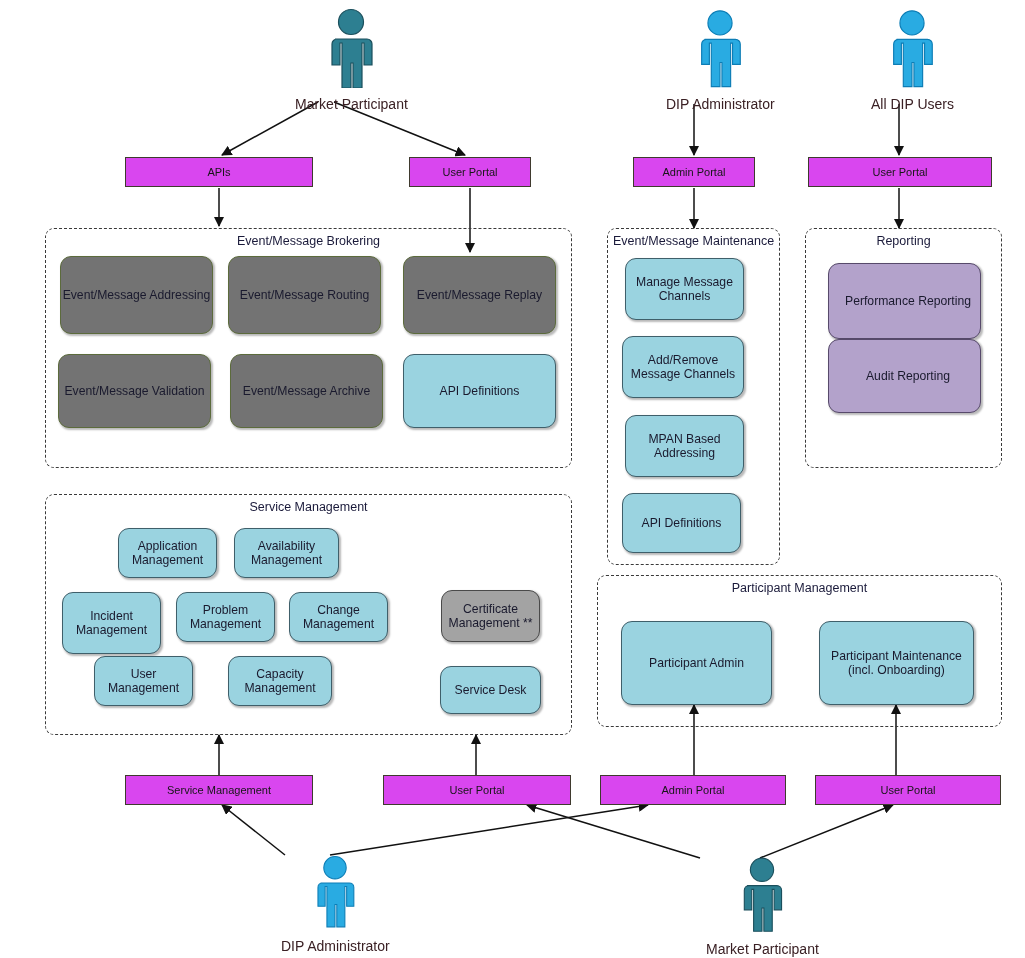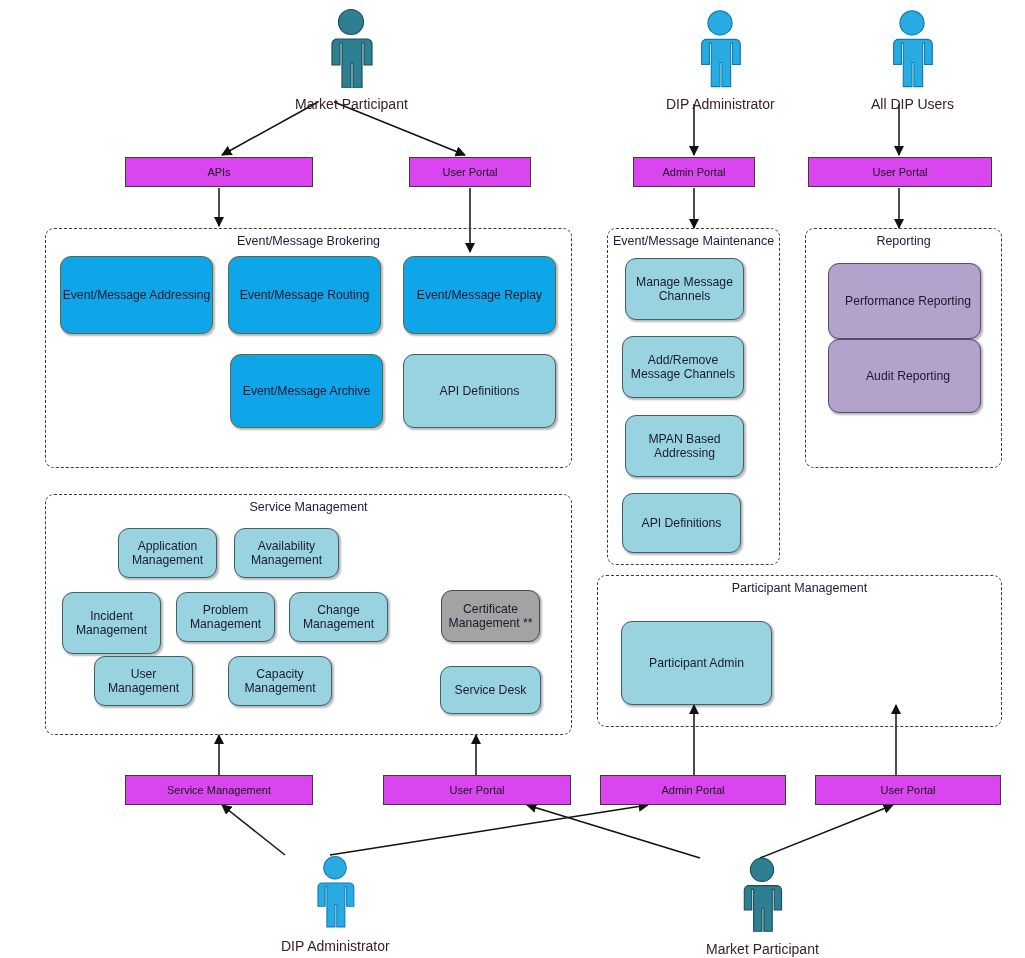--- a/index.html
+++ b/index.html
@@ -61,21 +61,21 @@
     color: #1a1a3a;
   }
 
   
   .cap {
     border-radius: 11px;
     font-size: 12.2px;
     border: 1.3px solid #4a4a4a;
     box-shadow: 1.5px 1.5px 2px rgba(0,0,0,0.28);
   }
-  .cap.green  { background: #0ea5e9; border-color: #5c6b3c; }
+  .cap.green  { background: #737373; border-color: #5c6b3c; }
   .cap.blue   { background: #9ad3e0; border-color: #3f5f6a; }
   .cap.purple { background: #b3a2cb; border-color: #574a6b; padding-left: 7px; }
   .cap.gray   { background: #a3a3a3; border-color: #4a4a4a; }
 
   
   .actor {
     position: absolute;
     display: flex;
     flex-direction: column;
     align-items: center;
@@ -168,20 +168,21 @@
   <div class="node portal" style="left:409px; top:157px; width:122px; height:30px;">User Portal</div>
   <div class="node portal" style="left:633px; top:157px; width:122px; height:30px;">Admin Portal</div>
   <div class="node portal" style="left:808px; top:157px; width:184px; height:30px;">User Portal</div>
 
   <div class="group" style="left:45px; top:228px; width:527px; height:240px;">
     <div class="group-title">Event/Message Brokering</div>
   </div>
   <div class="node cap green" style="left:60px; top:256px; width:153px; height:78px;">Event/Message Addressing</div>
   <div class="node cap green" style="left:228px; top:256px; width:153px; height:78px;">Event/Message Routing</div>
   <div class="node cap green" style="left:403px; top:256px; width:153px; height:78px;">Event/Message Replay</div>
+  <div class="node cap green" style="left:58px; top:354px; width:153px; height:74px;">Event/Message Validation</div>
   <div class="node cap green" style="left:230px; top:354px; width:153px; height:74px;">Event/Message Archive</div>
   <div class="node cap blue" style="left:403px; top:354px; width:153px; height:74px;">API Definitions</div>
 
   <div class="group" style="left:607px; top:228px; width:173px; height:337px;">
     <div class="group-title">Event/Message Maintenance</div>
   </div>
   <div class="node cap blue" style="left:625px; top:258px; width:119px; height:62px;">Manage Message Channels</div>
   <div class="node cap blue" style="left:622px; top:336px; width:122px; height:62px;">Add/Remove Message Channels</div>
   <div class="node cap blue" style="left:625px; top:415px; width:119px; height:62px;">MPAN Based Addressing</div>
   <div class="node cap blue" style="left:622px; top:493px; width:119px; height:60px;">API Definitions</div>
@@ -202,20 +203,21 @@
   <div class="node cap blue" style="left:289px; top:592px; width:99px; height:50px;">Change Management</div>
   <div class="node cap gray" style="left:441px; top:590px; width:99px; height:52px;">Certificate Management **</div>
   <div class="node cap blue" style="left:94px; top:656px; width:99px; height:50px;">User Management</div>
   <div class="node cap blue" style="left:228px; top:656px; width:104px; height:50px;">Capacity Management</div>
   <div class="node cap blue" style="left:440px; top:666px; width:101px; height:48px;">Service Desk</div>
 
   <div class="group" style="left:597px; top:575px; width:405px; height:152px;">
     <div class="group-title">Participant Management</div>
   </div>
   <div class="node cap blue" style="left:621px; top:621px; width:151px; height:84px;">Participant Admin</div>
+  <div class="node cap blue" style="left:819px; top:621px; width:155px; height:84px;">Participant Maintenance (incl. Onboarding)</div>
 
   <div class="node portal" style="left:125px; top:775px; width:188px; height:30px;">Service Management</div>
   <div class="node portal" style="left:383px; top:775px; width:188px; height:30px;">User Portal</div>
   <div class="node portal" style="left:600px; top:775px; width:186px; height:30px;">Admin Portal</div>
   <div class="node portal" style="left:815px; top:775px; width:186px; height:30px;">User Portal</div>
 
   <div class="actor" style="left:281px; top:852px;">
     <span>
       <svg width="52" height="78" viewBox="0 0 58 80">
         <circle cx="29" cy="14" r="12.5" fill="#29abe2" stroke="#0d7db5" stroke-width="1.2"></circle>

